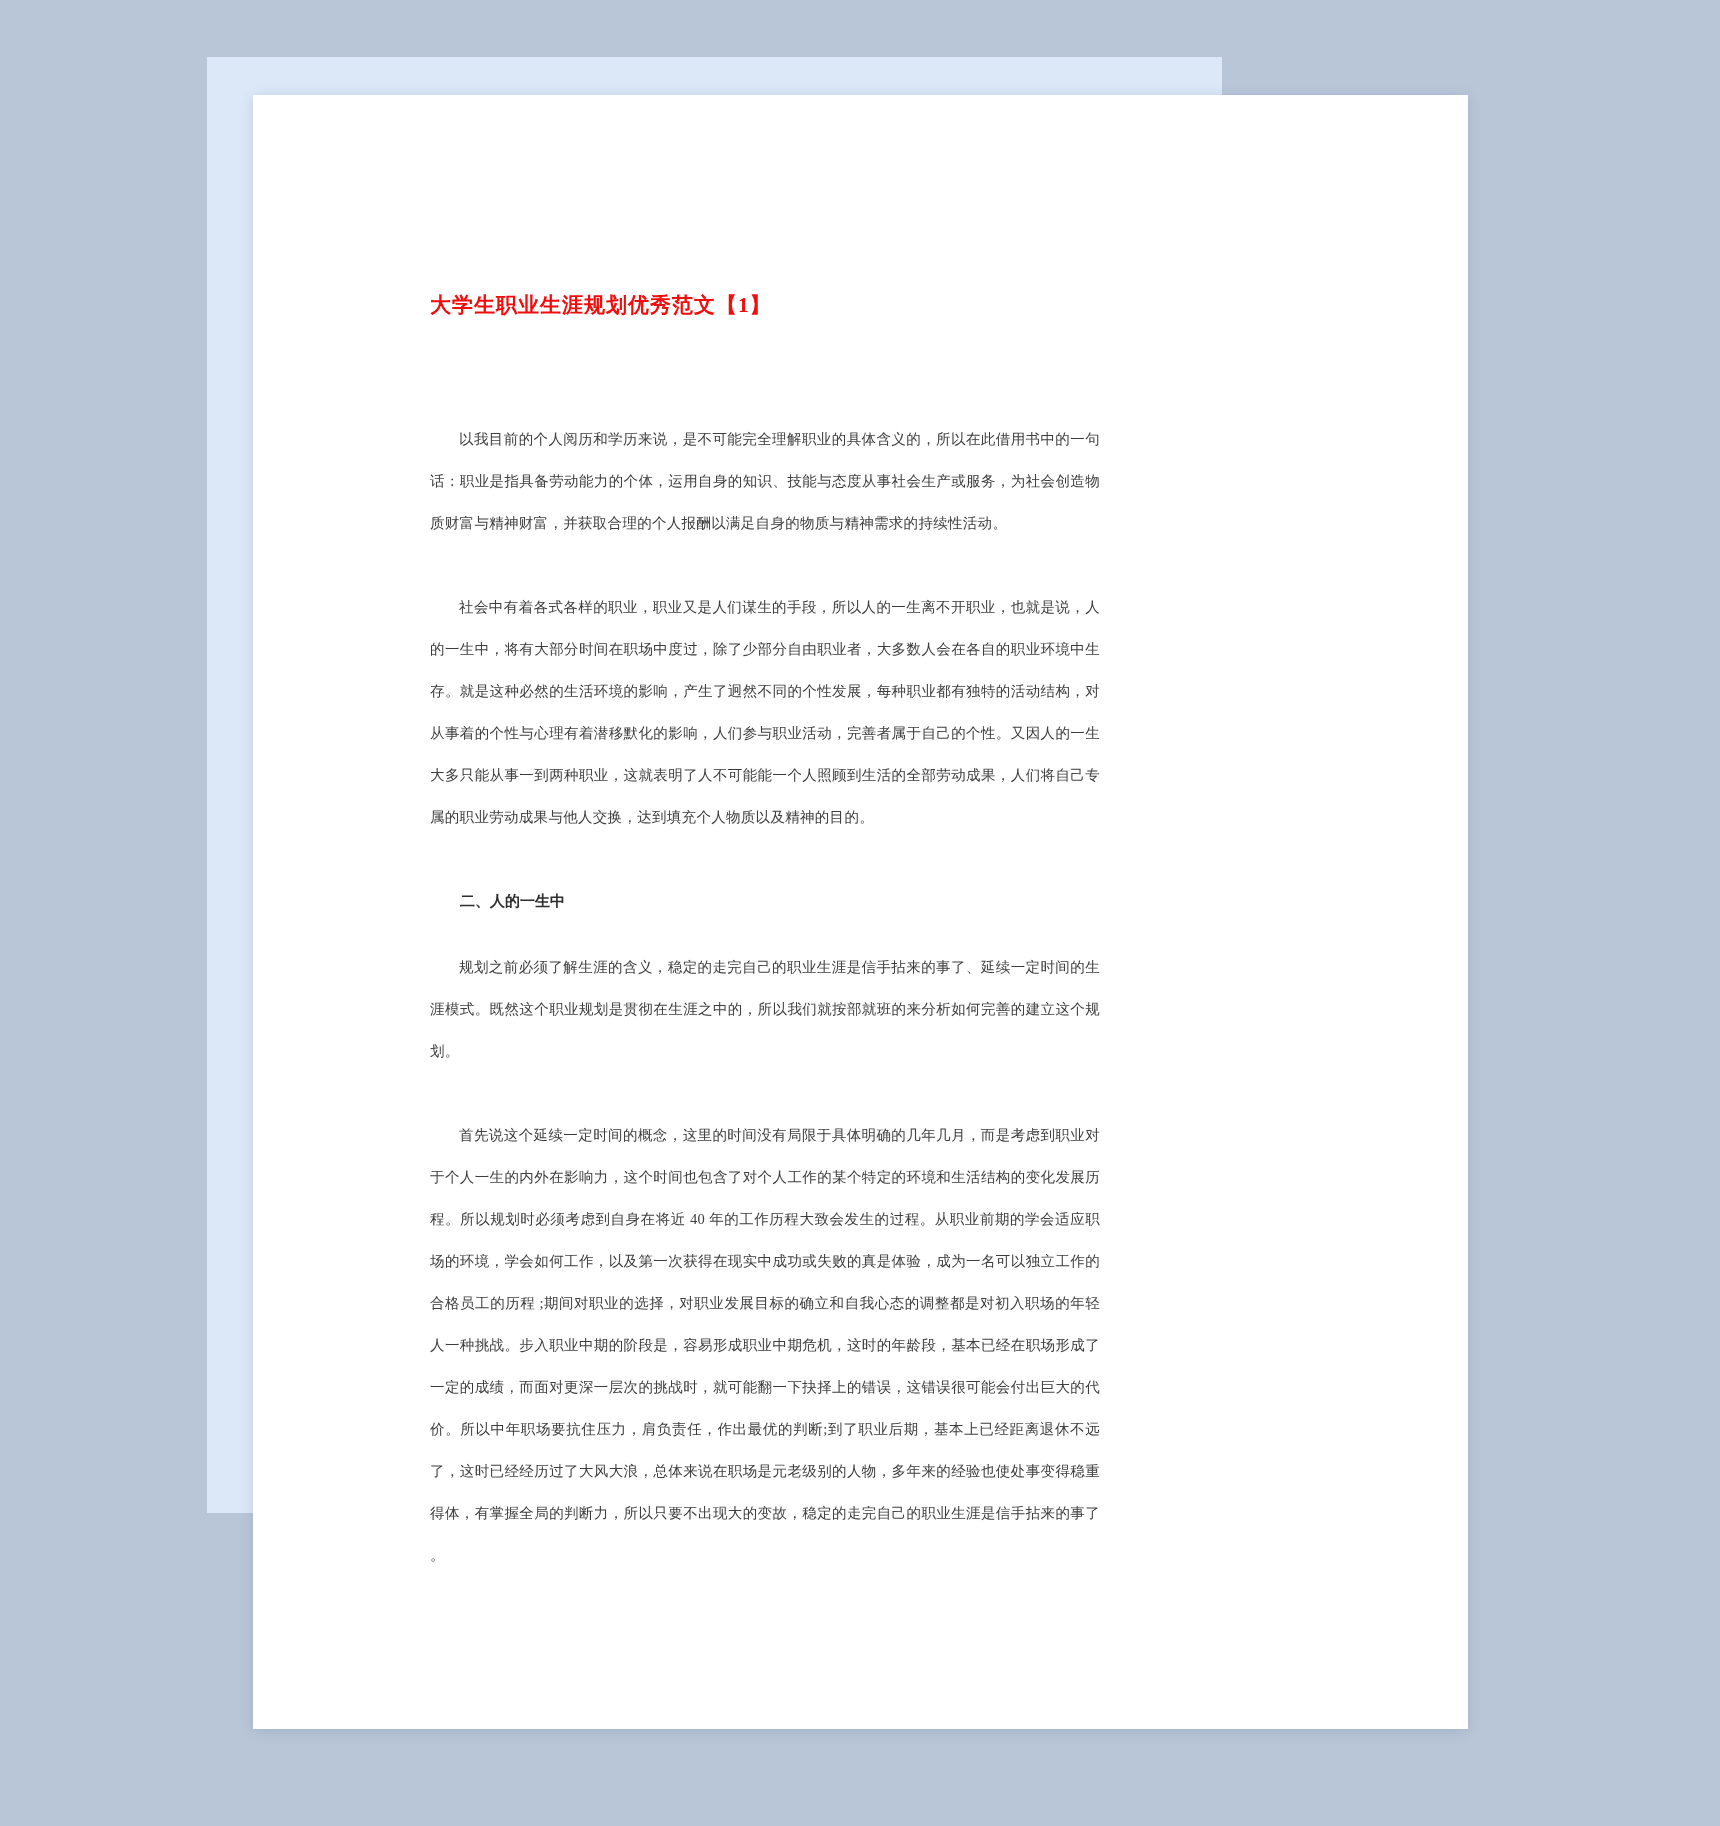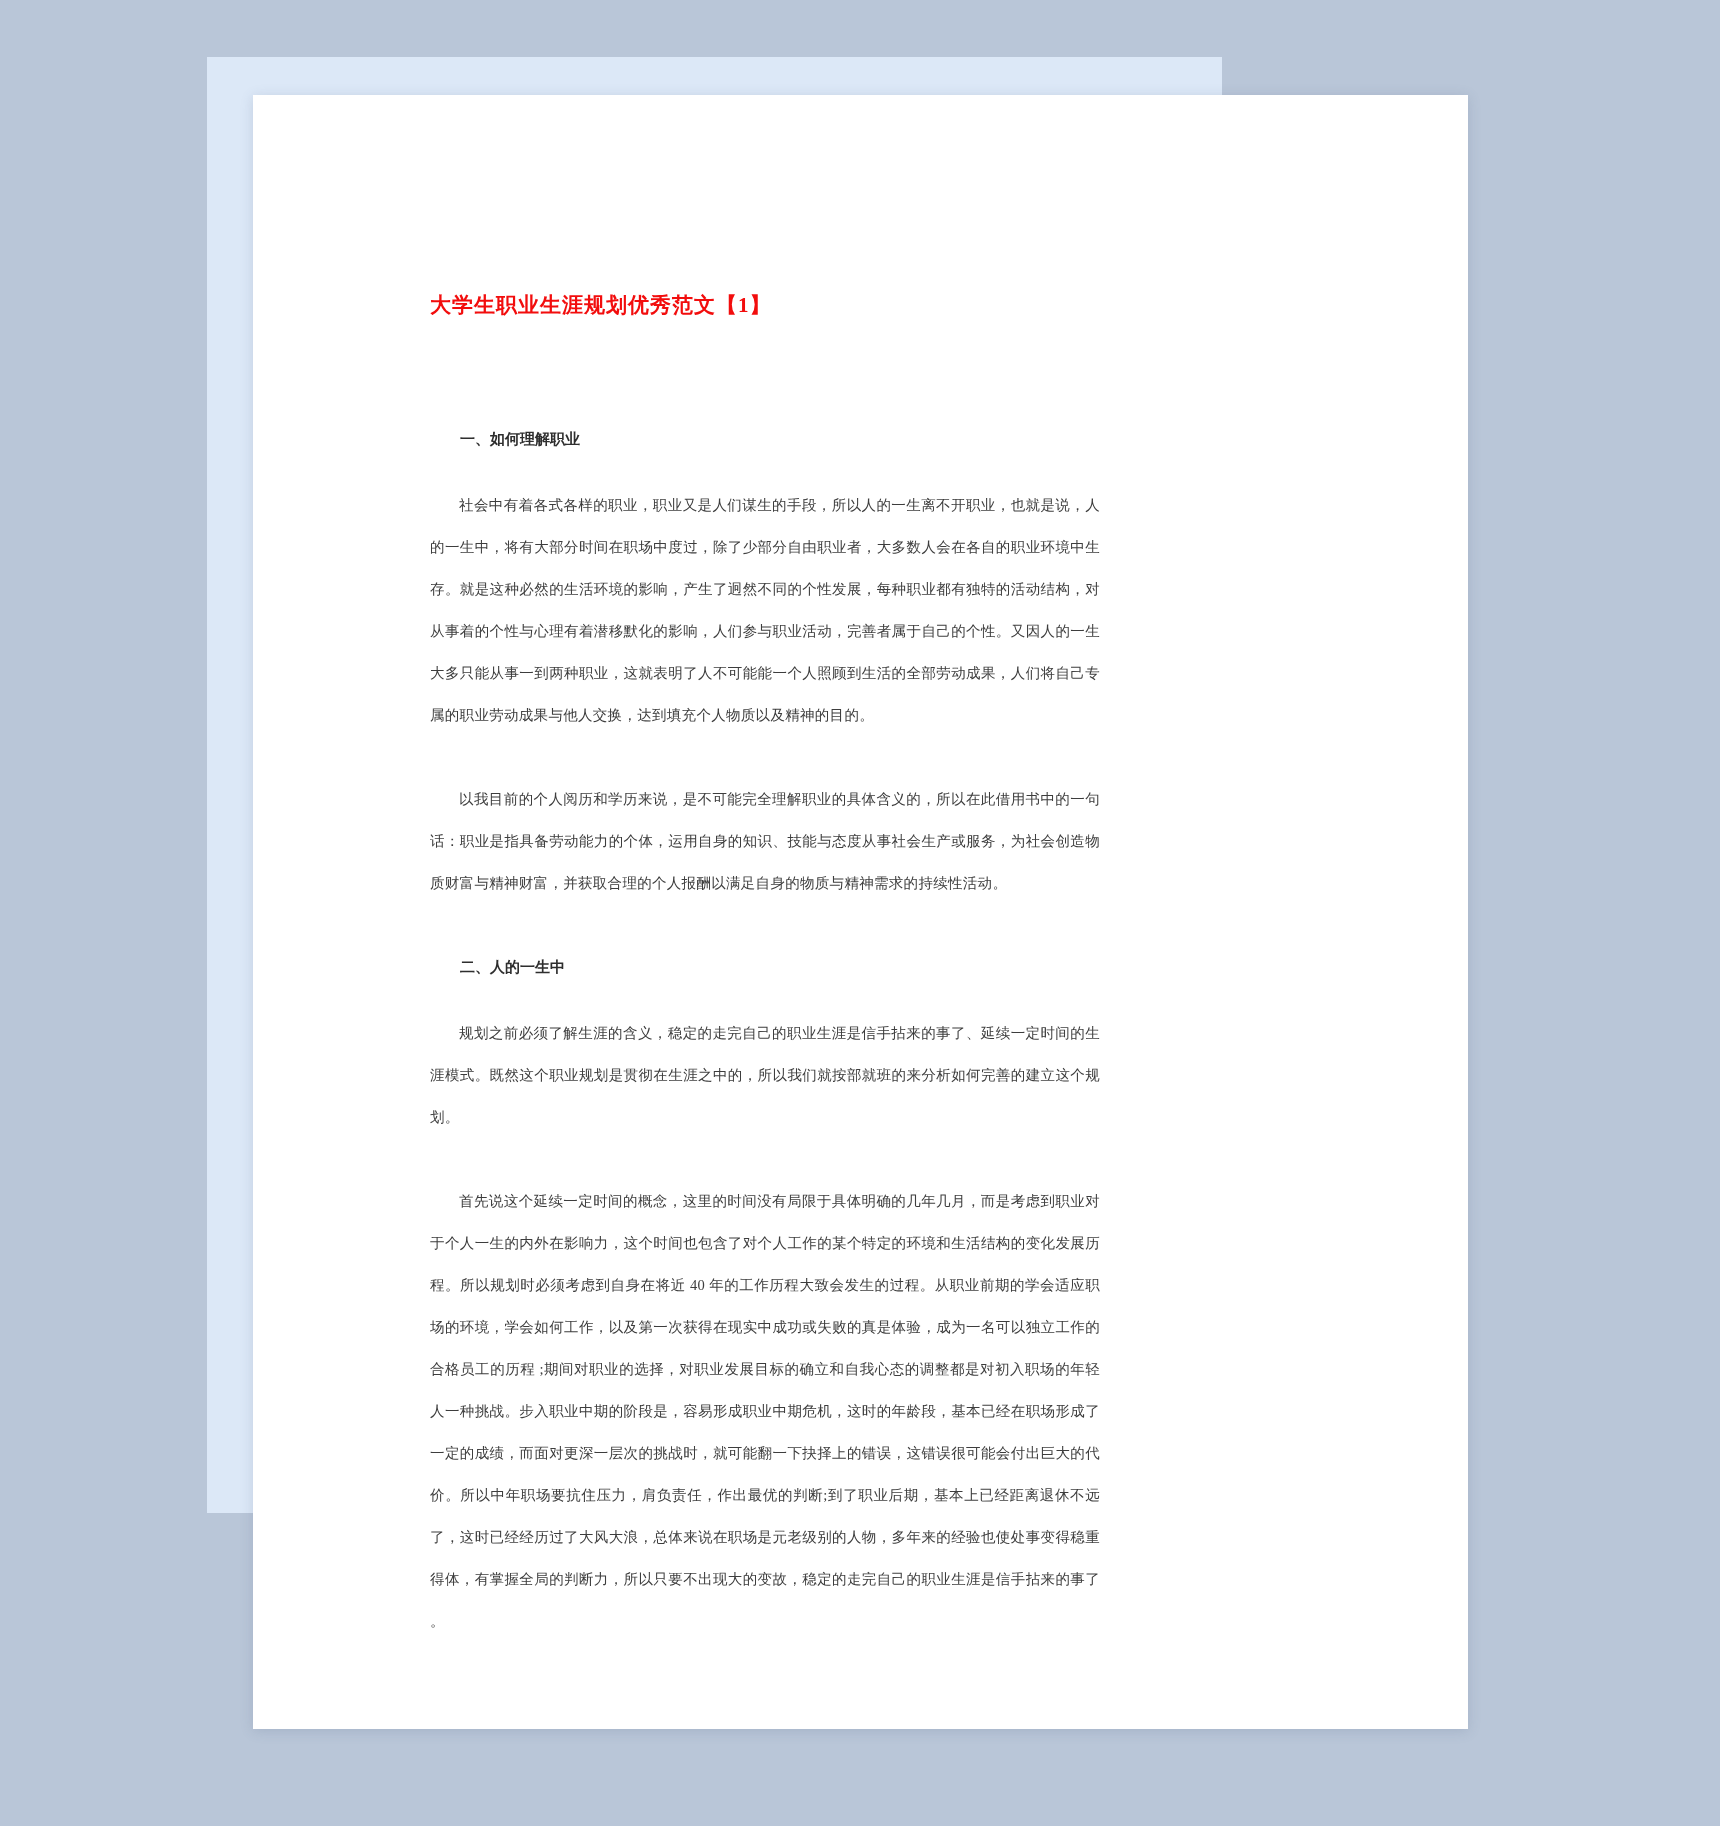--- a/index.html
+++ b/index.html
@@ -60,24 +60,23 @@
   }
 </style>
 </head>
 <body>
 
 <div class="back-sheet"></div>
 
 <div class="doc-page">
   <h1 class="doc-title">大学生职业生涯规划优秀范文【1】</h1>
 
-  <h2 class="section-heading">一、如何理解职业</h2>
+
+  <p class="body-para">以我目前的个人阅历和学历来说，是不可能完全理解职业的具体含义的，所以在此借用书中的一句话：职业是指具备劳动能力的个体，运用自身的知识、技能与态度从事社会生产或服务，为社会创造物质财富与精神财富，并获取合理的个人报酬以满足自身的物质与精神需求的持续性活动。</p>
 
   <p class="body-para">社会中有着各式各样的职业，职业又是人们谋生的手段，所以人的一生离不开职业，也就是说，人的一生中，将有大部分时间在职场中度过，除了少部分自由职业者，大多数人会在各自的职业环境中生存。就是这种必然的生活环境的影响，产生了迥然不同的个性发展，每种职业都有独特的活动结构，对从事着的个性与心理有着潜移默化的影响，人们参与职业活动，完善者属于自己的个性。又因人的一生大多只能从事一到两种职业，这就表明了人不可能能一个人照顾到生活的全部劳动成果，人们将自己专属的职业劳动成果与他人交换，达到填充个人物质以及精神的目的。</p>
-
-  <p class="body-para">以我目前的个人阅历和学历来说，是不可能完全理解职业的具体含义的，所以在此借用书中的一句话：职业是指具备劳动能力的个体，运用自身的知识、技能与态度从事社会生产或服务，为社会创造物质财富与精神财富，并获取合理的个人报酬以满足自身的物质与精神需求的持续性活动。</p>
 
   <h2 class="section-heading">二、人的一生中</h2>
 
   <p class="body-para">规划之前必须了解生涯的含义，稳定的走完自己的职业生涯是信手拈来的事了、延续一定时间的生涯模式。既然这个职业规划是贯彻在生涯之中的，所以我们就按部就班的来分析如何完善的建立这个规划。</p>
 
   <p class="body-para">首先说这个延续一定时间的概念，这里的时间没有局限于具体明确的几年几月，而是考虑到职业对于个人一生的内外在影响力，这个时间也包含了对个人工作的某个特定的环境和生活结构的变化发展历程。所以规划时必须考虑到自身在将近 40 年的工作历程大致会发生的过程。从职业前期的学会适应职场的环境，学会如何工作，以及第一次获得在现实中成功或失败的真是体验，成为一名可以独立工作的合格员工的历程 ;期间对职业的选择，对职业发展目标的确立和自我心态的调整都是对初入职场的年轻人一种挑战。步入职业中期的阶段是，容易形成职业中期危机，这时的年龄段，基本已经在职场形成了一定的成绩，而面对更深一层次的挑战时，就可能翻一下抉择上的错误，这错误很可能会付出巨大的代价。所以中年职场要抗住压力，肩负责任，作出最优的判断;到了职业后期，基本上已经距离退休不远了，这时已经经历过了大风大浪，总体来说在职场是元老级别的人物，多年来的经验也使处事变得稳重得体，有掌握全局的判断力，所以只要不出现大的变故，稳定的走完自己的职业生涯是信手拈来的事了 。</p>
 </div>
 
 </body></html>

